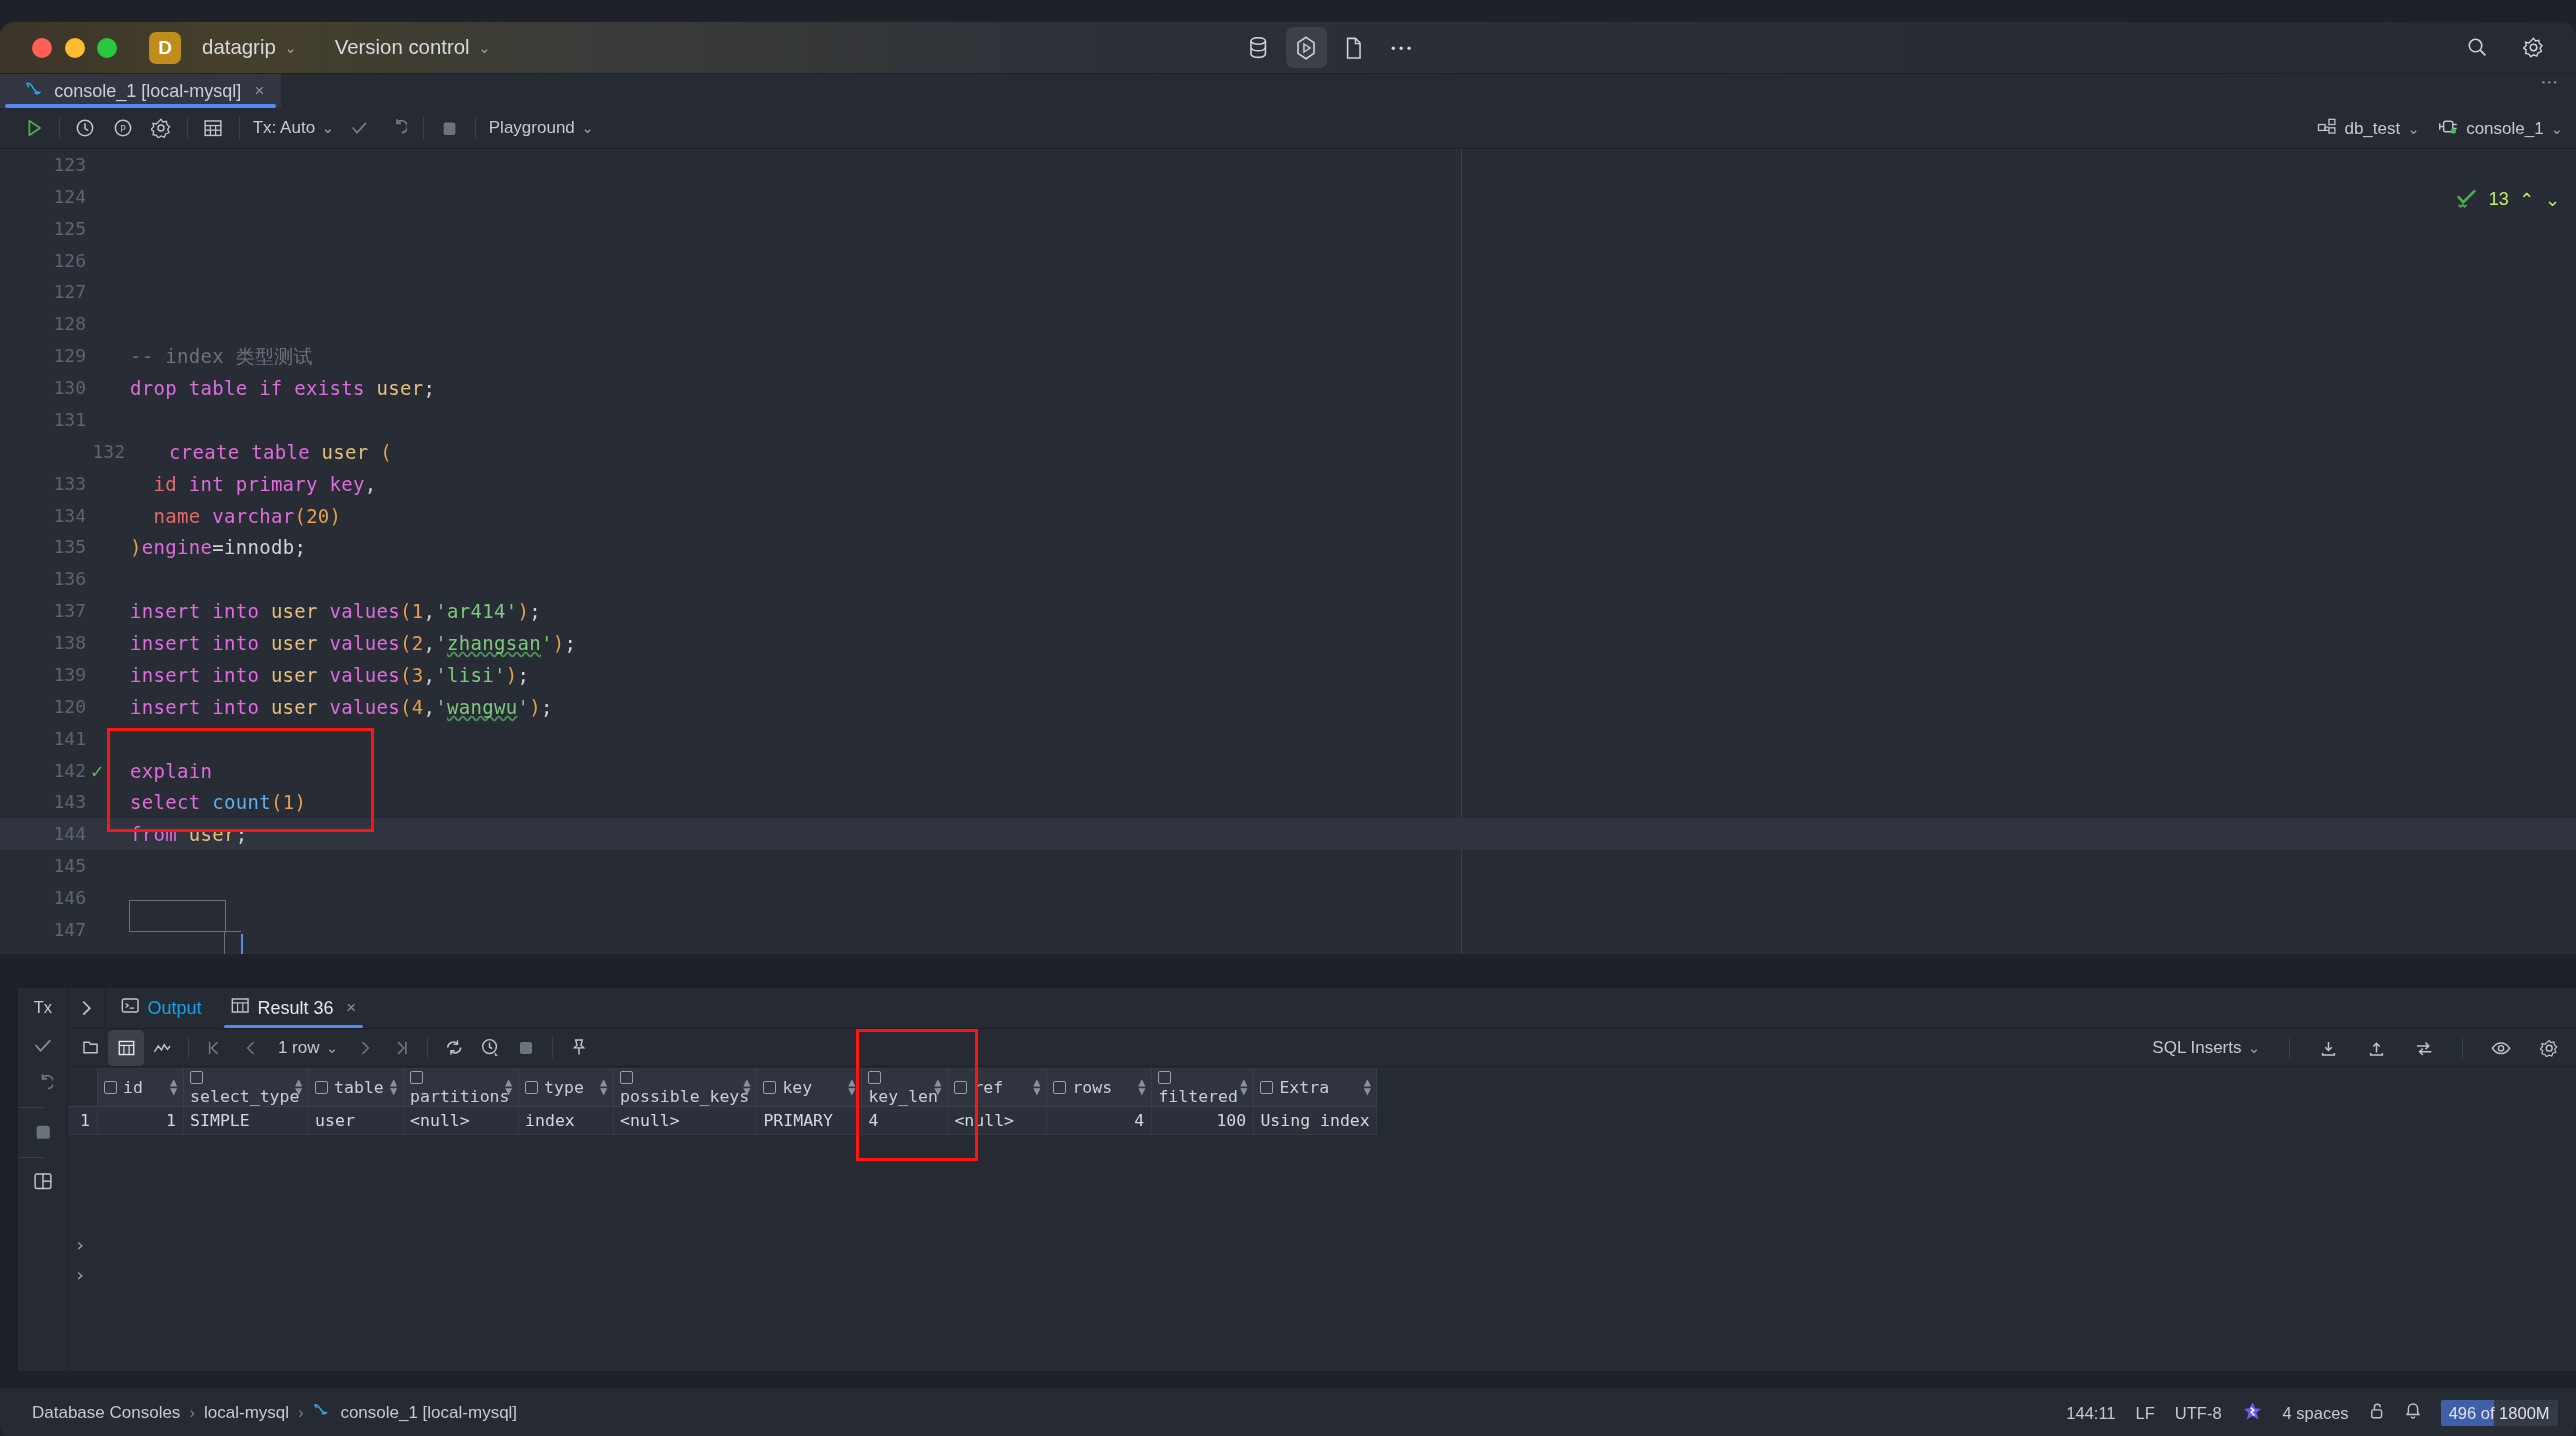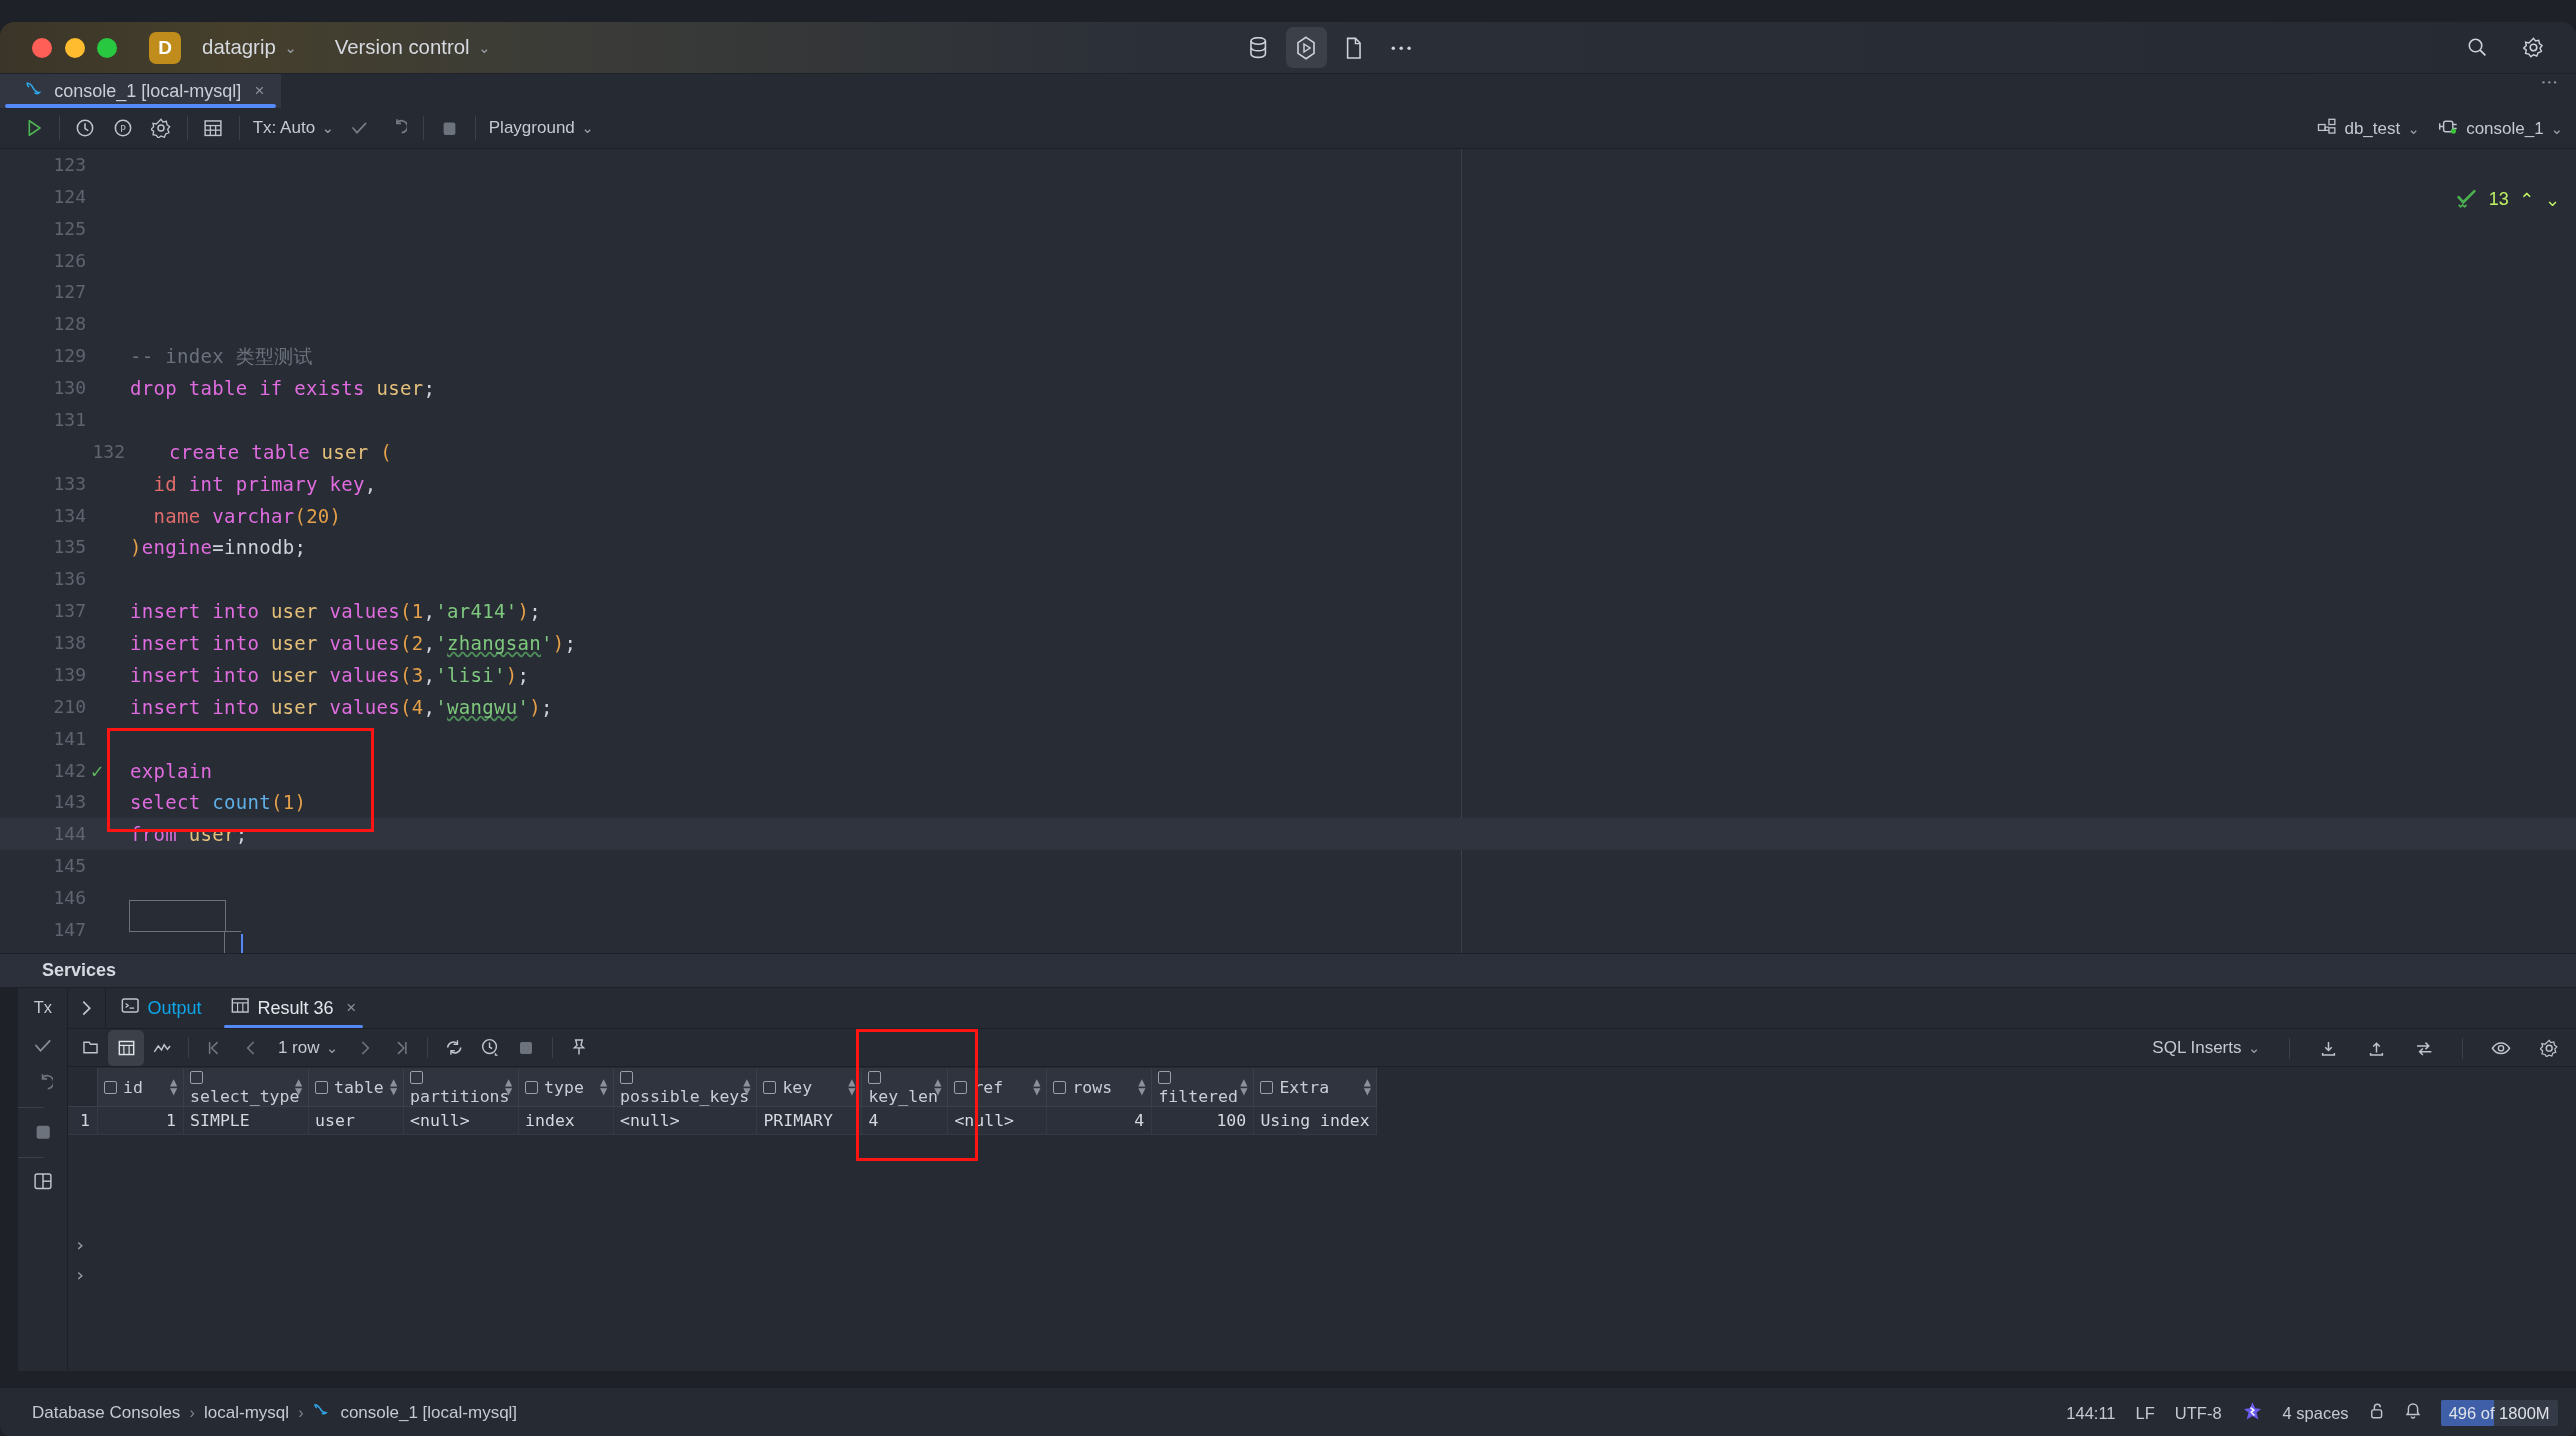--- a/index.html
+++ b/index.html
@@ -430,21 +430,21 @@
         </div>
         <div class="row" style="top: 478px; position: absolute; left: 0px; width: 2576px;">
           <div class="ln">138</div>
           <div class="code"><span class="kw">insert into </span><span class="tbl">user </span><span class="kw">values</span><span class="paren">(</span><span class="num">2</span><span class="pl">,</span><span class="str">'</span><span class="str squig">zhangsan</span><span class="str">'</span><span class="paren">)</span><span class="pl">;</span></div>
         </div>
         <div class="row" style="top: 510px; position: absolute; left: 0px; width: 2576px;">
           <div class="ln">139</div>
           <div class="code"><span class="kw">insert into </span><span class="tbl">user </span><span class="kw">values</span><span class="paren">(</span><span class="num">3</span><span class="pl">,</span><span class="str">'lisi'</span><span class="paren">)</span><span class="pl">;</span></div>
         </div>
         <div class="row" style="top: 542px; position: absolute; left: 0px; width: 2576px;">
-          <div class="ln">210</div>
+          <div class="ln">120</div>
           <div class="code"><span class="kw">insert into </span><span class="tbl">user </span><span class="kw">values</span><span class="paren">(</span><span class="num">4</span><span class="pl">,</span><span class="str">'</span><span class="str squig">wangwu</span><span class="str">'</span><span class="paren">)</span><span class="pl">;</span></div>
         </div>
         <div class="row" style="top: 574px; position: absolute; left: 0px; width: 2576px;">
           <div class="ln">141</div>
           <div class="code"></div>
         </div>
         <div class="row" style="top: 606px; position: absolute; left: 0px; width: 2576px;">
           <div class="ln">142</div>
           <div class="gmark">✓</div>
           <div class="code"><span class="kw">explain</span></div>
@@ -483,23 +483,20 @@
           </svg>
       </span>
       <span>13</span>
       <span>⌃</span>
       <span>⌄</span>
     </div>
   </div>
 
   <div class="redbox" style="left:107px; top:728px; width:267px; height:104px;"></div>
 
-  <div class="services-hdr">
-    <span>Services</span>
-  </div>
 
   <div class="leftrail">
     <div class="rail-i" style="font-size:16.5px;color:#c5cad2;font-family:'Liberation Sans',sans-serif;">
       <span>Tx</span>
     </div>
     <div class="rail-i">
       <svg width="21" height="21" viewBox="0 0 32 32">
           <path d="M6 16l7 8 14-15" fill="none" stroke="#8a9099" stroke-width="2.6" stroke-linecap="round"></path>
         </svg>
     </div>

